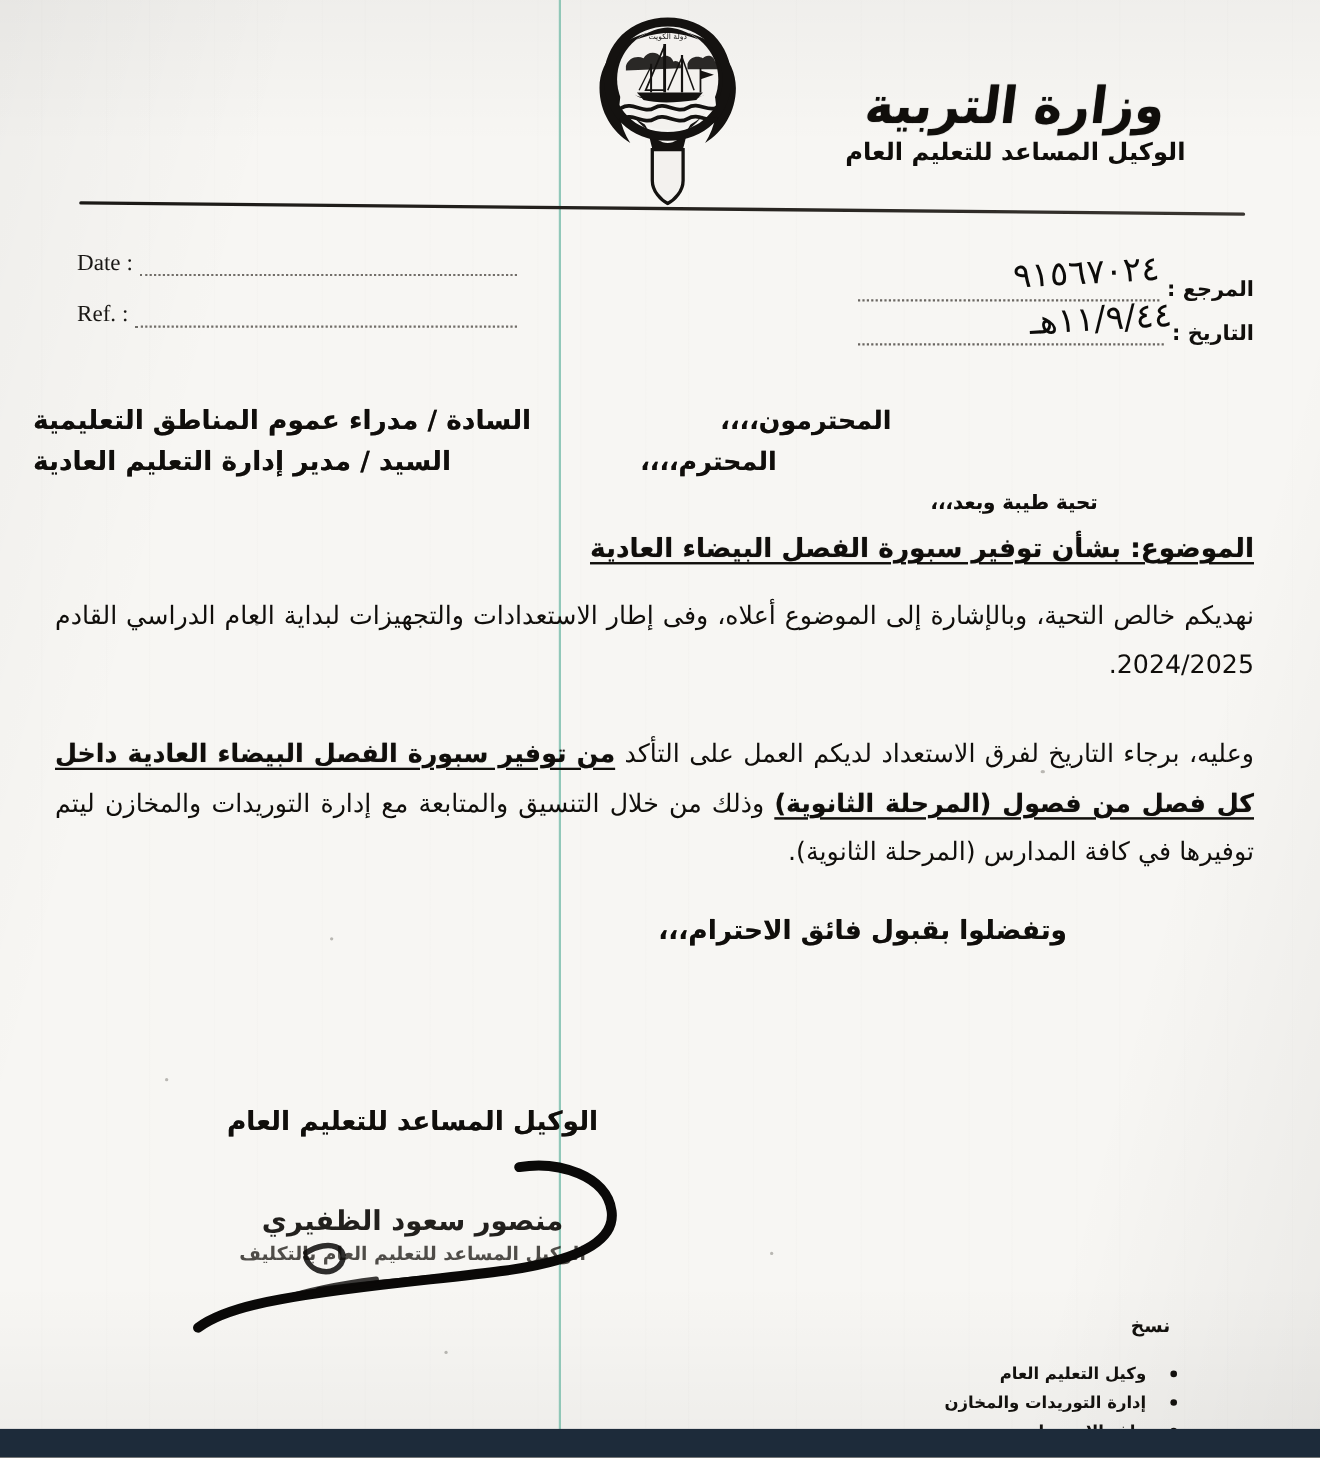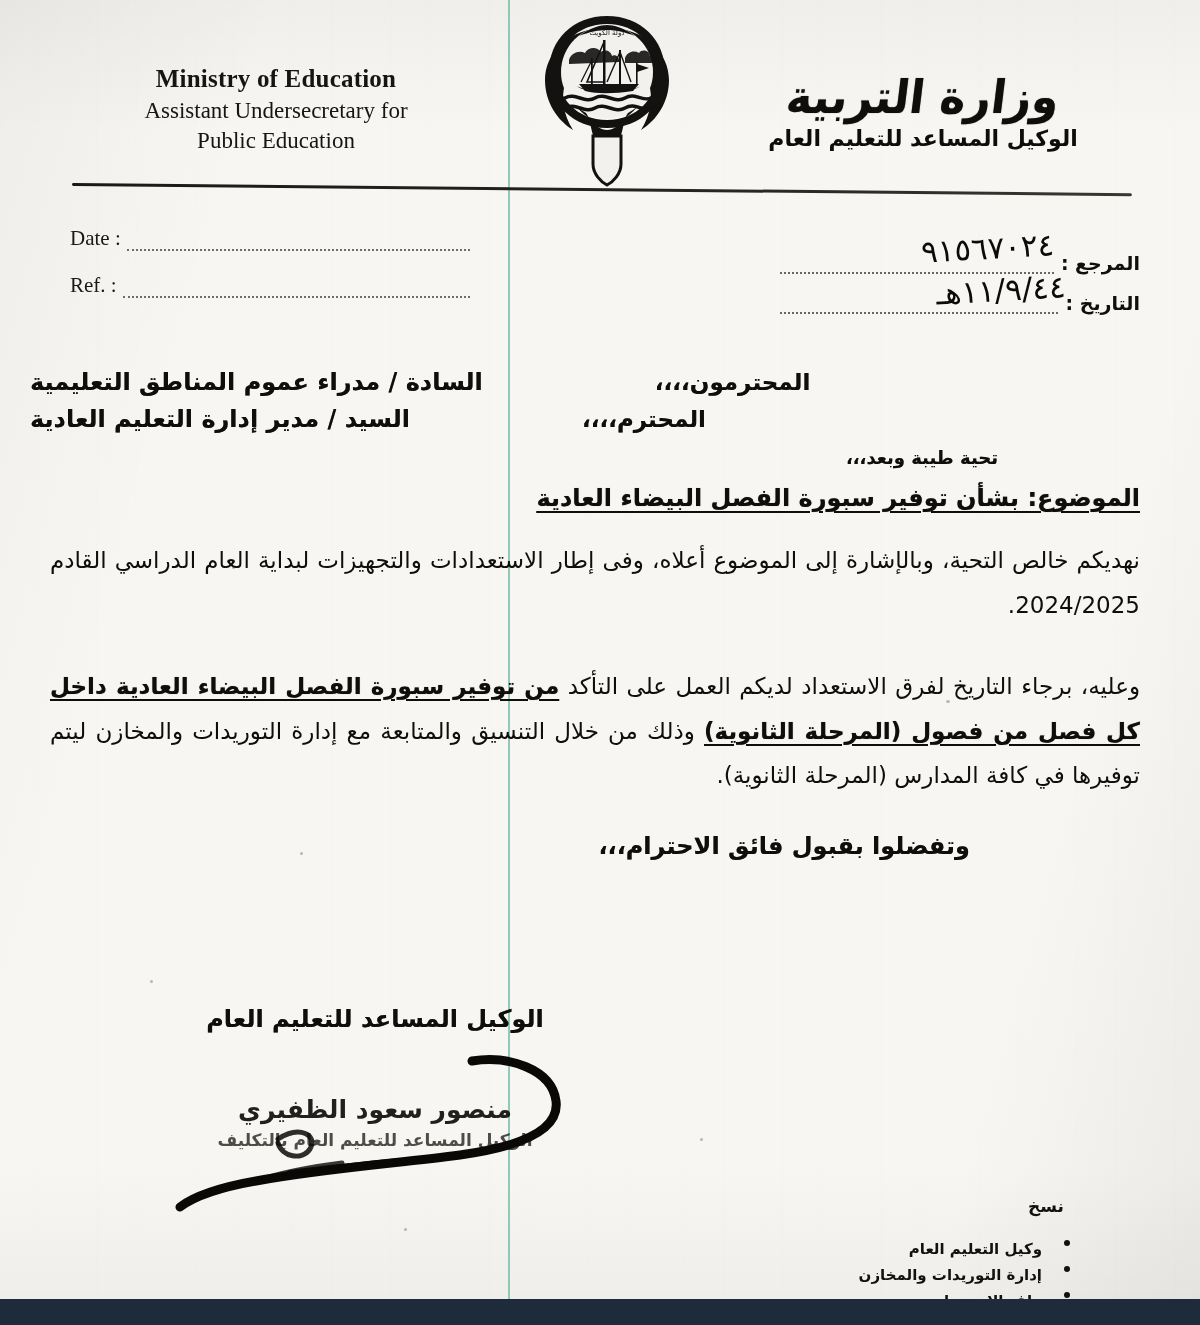--- a/index.html
+++ b/index.html
@@ -342,21 +342,21 @@
     margin: 0;
     padding: 0;
     text-align: left;
   }
   .cc-items li {
     font-size: 15px;
     font-weight: bold;
     margin-bottom: 8px;
     white-space: nowrap;
     display: flex;
-    align-items: flex-start;
+    align-items: center;
     justify-content: flex-start;
     direction: rtl;
   }
   .cc-bullet {
     display: inline-block;
     width: 6px;
     height: 6px;
     background: #13110e;
     border-radius: 50%;
     margin-left: 22px;
@@ -381,25 +381,20 @@
   <div class="speck" style="left:946px;top:700px;width:4px;height:3px;"></div>
   <div class="speck" style="left:300px;top:852px;width:3px;height:3px;"></div>
   <div class="speck" style="left:700px;top:1138px;width:3px;height:3px;"></div>
   <div class="speck" style="left:404px;top:1228px;width:3px;height:3px;"></div>
   <div class="speck" style="left:150px;top:980px;width:3px;height:3px;"></div>
 
   <div class="fold-line" style="left:508px;"></div>
 
   <div class="letterhead">
 
-    <div class="lh-en">
-      <div class="l1">Ministry of Education</div>
-      <div class="l2">Assistant Undersecretary for</div>
-      <div class="l3">Public Education</div>
-    </div>
 
     <div class="emblem">
       <svg viewBox="0 0 148 185" width="148" height="185" aria-hidden="true">
         <g fill="#141210">
 
           <path d="M74 26 C34 26 12 52 12 78 C12 100 24 118 40 128 C30 112 28 96 32 82 C36 96 44 108 56 116 C46 100 44 84 48 72 C52 86 60 98 72 106 L74 106 Z"></path>
           <path d="M74 26 C114 26 136 52 136 78 C136 100 124 118 108 128 C118 112 120 96 116 82 C112 96 104 108 92 116 C102 100 104 84 100 72 C96 86 88 98 76 106 L74 106 Z"></path>
 
           <path d="M56 116 C60 136 64 150 74 160 C84 150 88 136 92 116 C86 124 80 128 74 128 C68 128 62 124 56 116 Z"></path>
 

